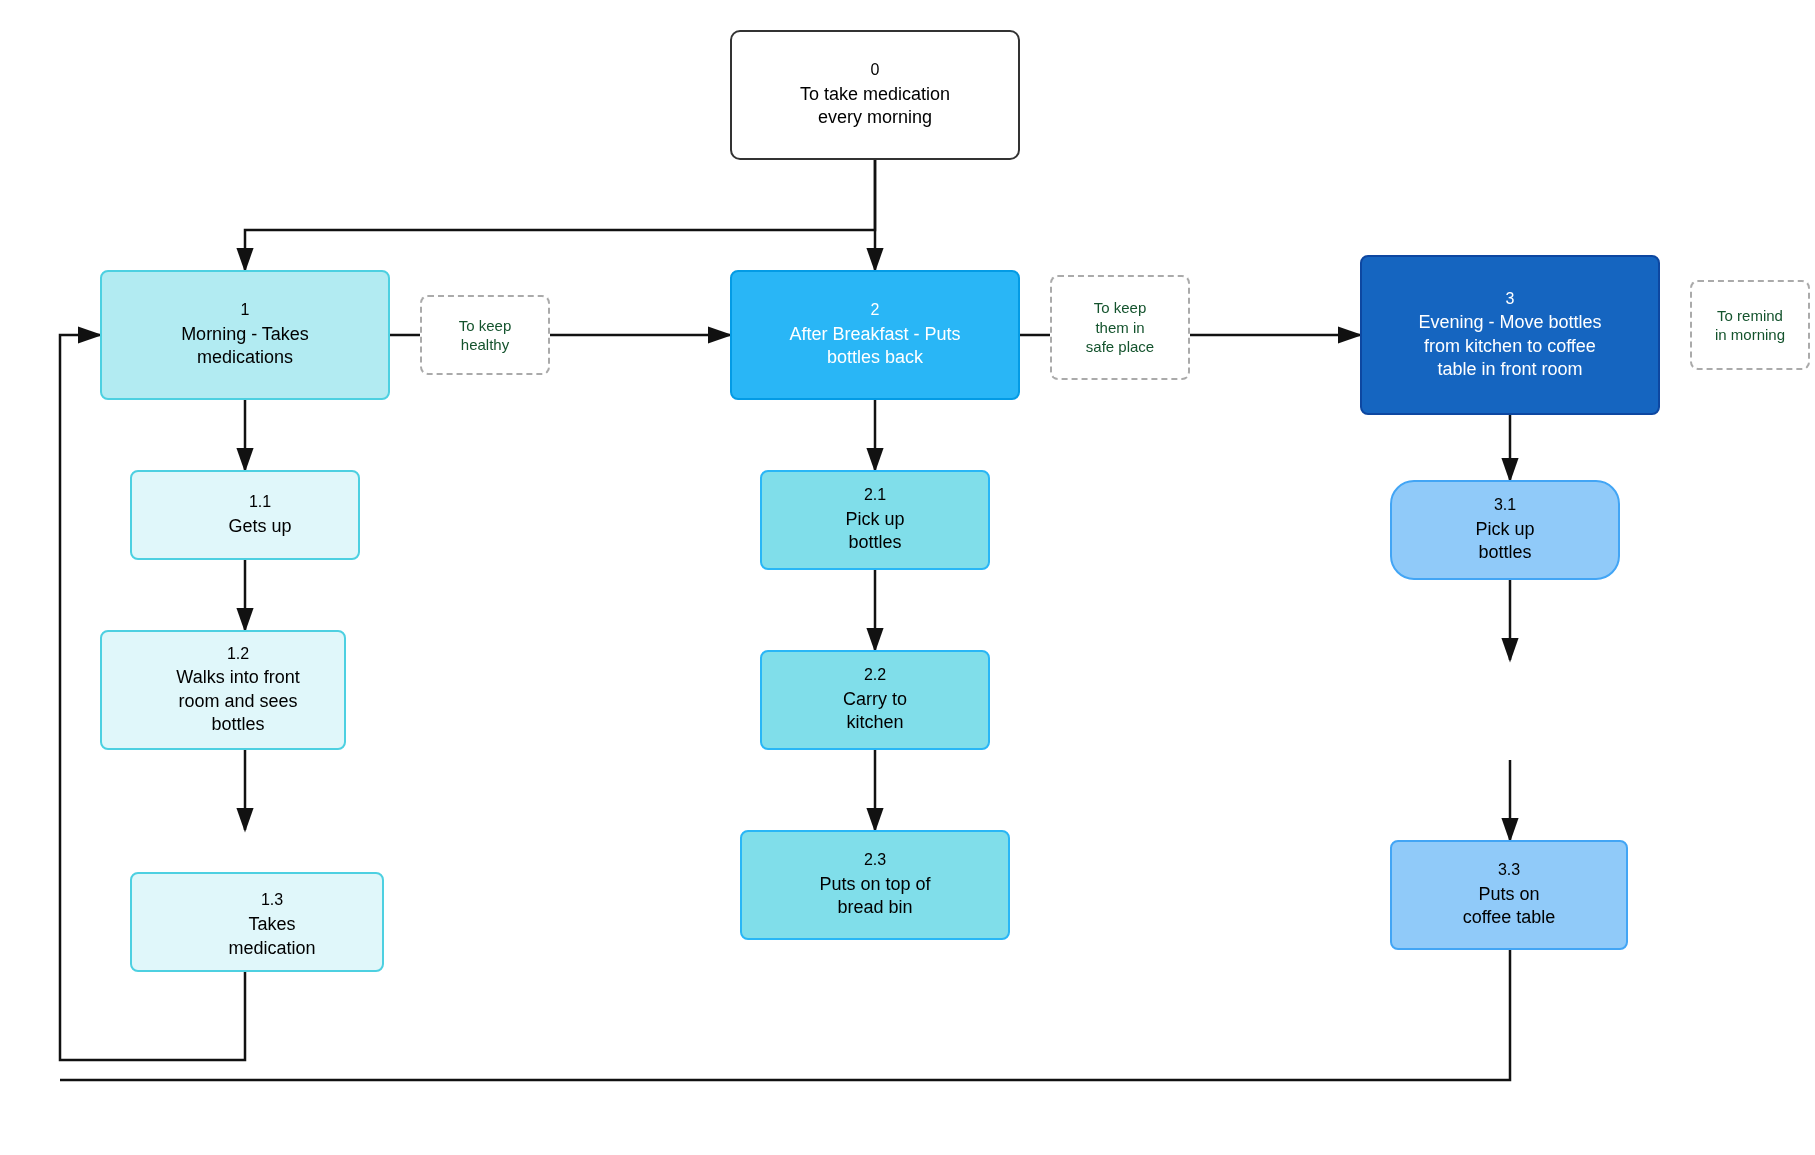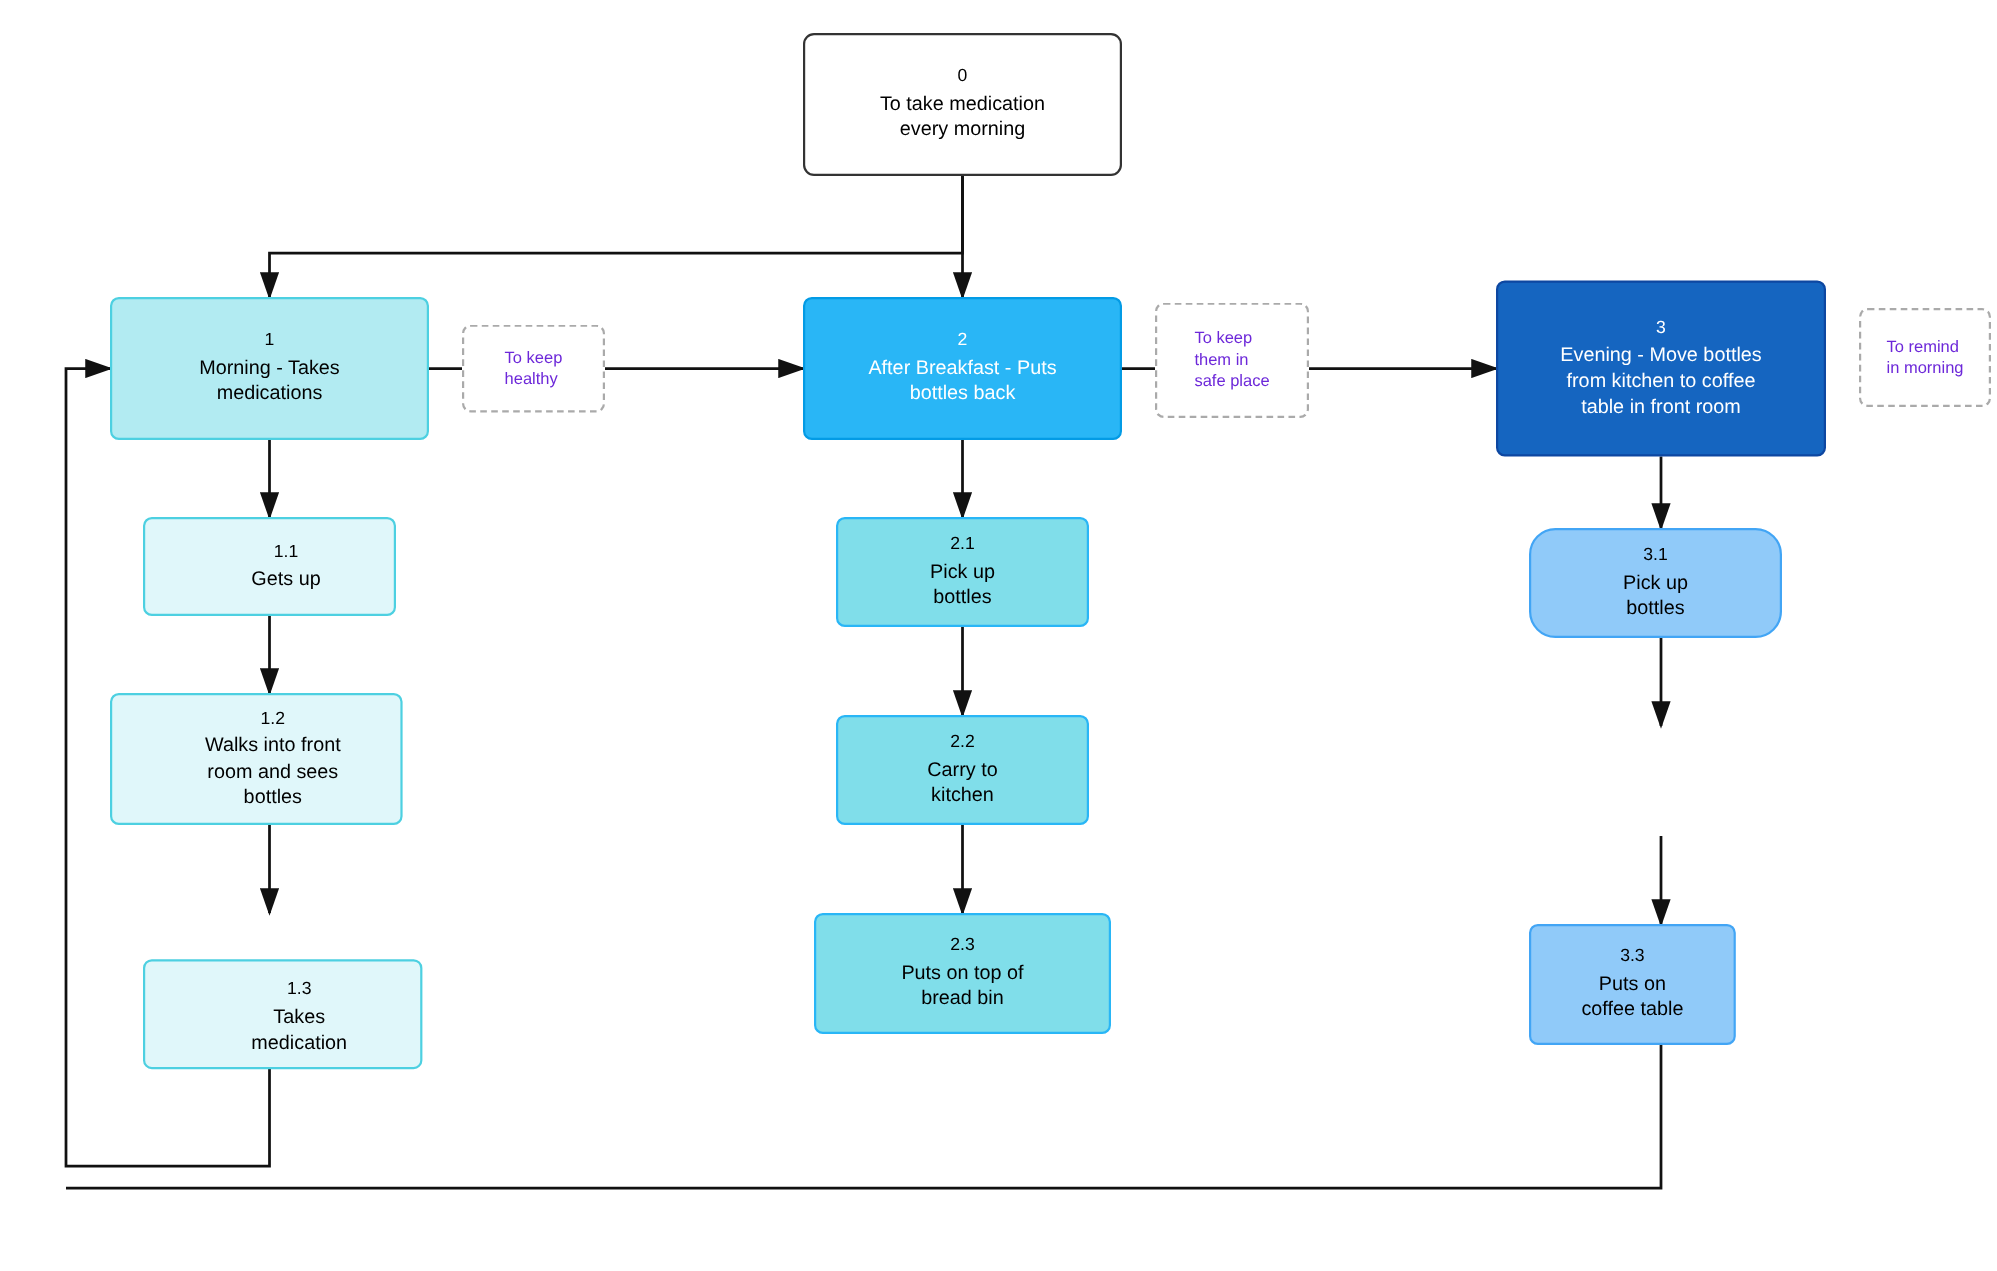--- a/index.html
+++ b/index.html
@@ -80,21 +80,22 @@
     .node-sub3 {
       background: #90caf9;
       border: 2px solid #42a5f5;
     }
     
     .node-dashed {
       background: #fff;
       border: 2px dashed #aaa;
       border-radius: 8px;
       font-size: 15px;
-      color: #6d28d9;
+      text-align: center;
+      color: #14532d;
       display: flex;
       align-items: center;
       justify-content: center;
       padding: 8px 10px;
       line-height: 1.3;
     }
   </style>
 </head>
 <body>
 
@@ -170,21 +171,21 @@
 
   <div class="node-dashed" style="position:absolute; left:1690px; top:280px; width:120px; height:90px;">
     <span>To remind<br>in morning</span>
   </div>
 
   <div class="node node-sub1" style="left:130px; top:470px; width:230px; height:90px;">
     <span class="node-number">1.1</span>
     <span>Gets up</span>
   </div>
 
-  <div class="node node-sub1" style="left:100px; top:630px; width:266px; height:120px;">
+  <div class="node node-sub1" style="left:100px; top:630px; width:246px; height:120px;">
     <span class="node-number">1.2</span>
     <span>Walks into front<br>room and sees<br>bottles</span>
   </div>
 
   <div class="node node-sub1" style="left:130px; top:872px; width:254px; height:100px;justify-content:flex-end;">
     <span class="node-number">1.3</span>
     <span>Takes<br>medication</span>
   </div>
 
   <div class="node node-sub2" style="left:760px; top:470px; width:230px; height:100px;">
@@ -201,18 +202,18 @@
     <span class="node-number">2.3</span>
     <span>Puts on top of<br>bread bin</span>
   </div>
 
   <div class="node node-sub3" style="left:1390px; top:480px; width:230px; height:100px;border-radius:24px;">
     <span class="node-number">3.1</span>
     <span>Pick up<br>bottles</span>
   </div>
 
 
-  <div class="node node-sub3" style="left:1390px; top:840px; width:188px; height:110px;">
+  <div class="node node-sub3" style="left:1390px; top:840px; width:238px; height:110px;">
     <span class="node-number">3.3</span>
     <span>Puts on<br>coffee table</span>
   </div>
 
 </div>
 
 </body></html>

